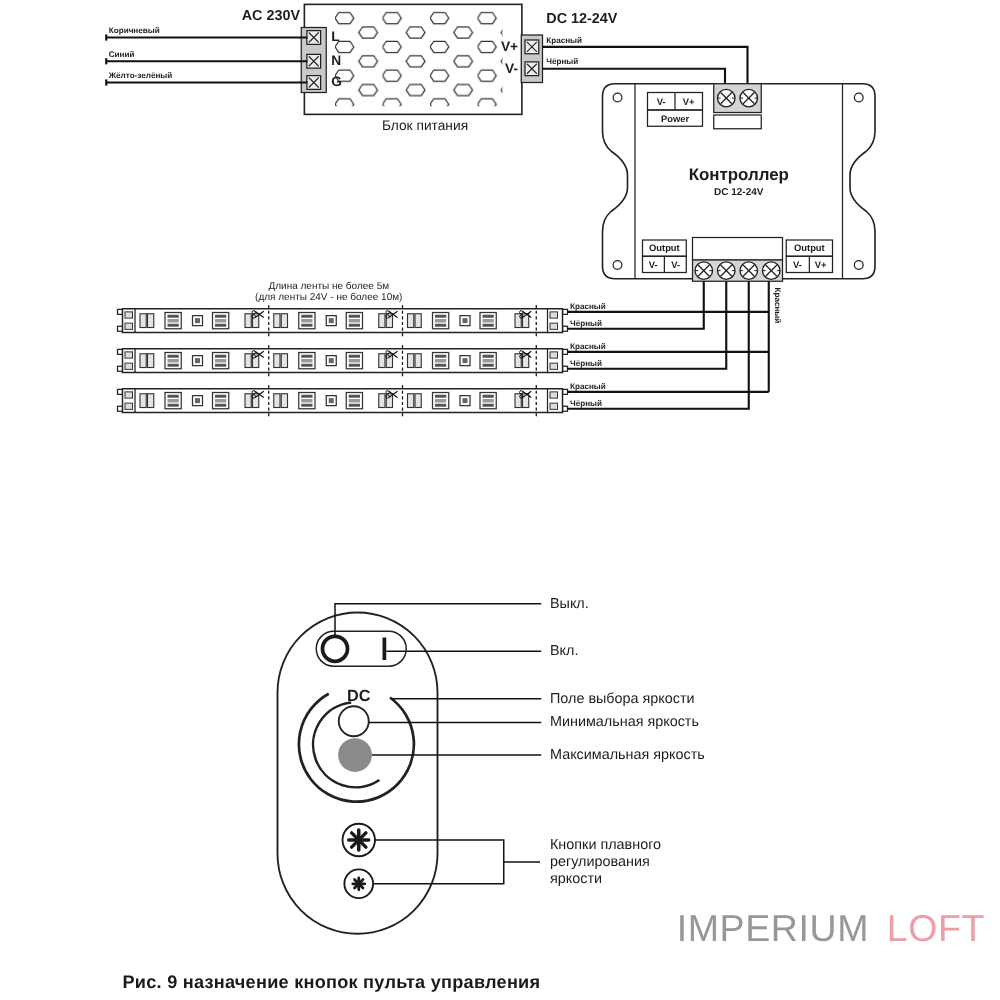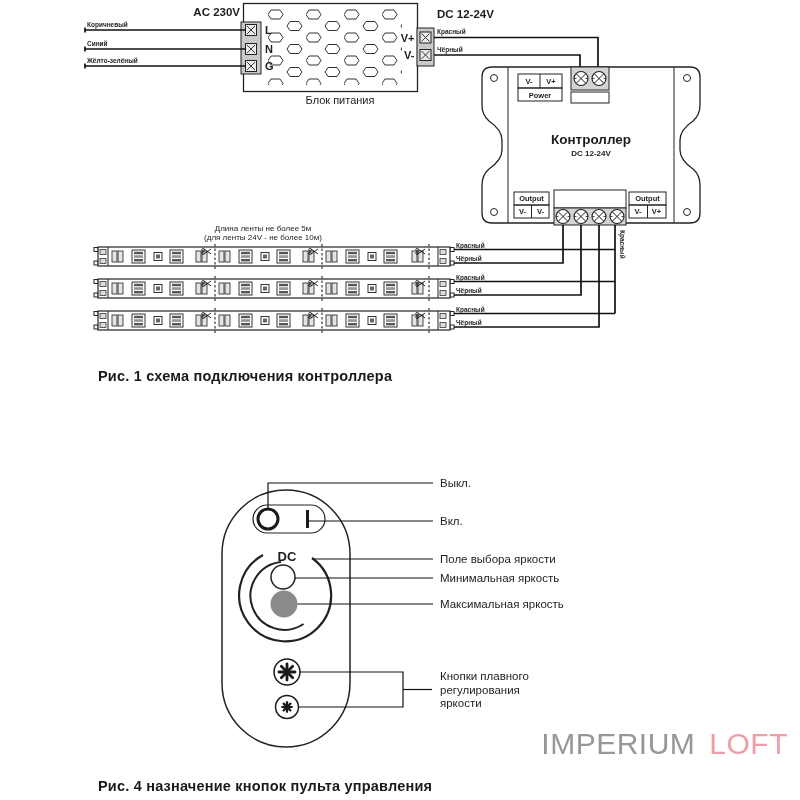--- a/index.html
+++ b/index.html
@@ -218,21 +218,20 @@
 
     <text class="lbl-sm" x="456" y="247.5">Красный</text>
     <text class="lbl-sm" x="456" y="261">Чёрный</text>
     <text class="lbl-sm" x="456" y="279.5">Красный</text>
     <text class="lbl-sm" x="456" y="293">Чёрный</text>
     <text class="lbl-sm" x="456" y="311.5">Красный</text>
     <text class="lbl-sm" x="456" y="325">Чёрный</text>
   </g>
 </svg>
 
-<div class="caption" id="cap1">Рис. 1 схема подключения контроллера</div>
 
 <svg id="fig2" width="800" height="310" viewBox="0 0 800 310">
 
   <g>
     <rect x="222" y="30" width="128" height="257" rx="64" ry="64" fill="#fff" stroke="#222" stroke-width="1.5"></rect>
 
     <rect x="253" y="45" width="72" height="28" rx="14" fill="#fff" stroke="#222" stroke-width="1.2"></rect>
     <circle cx="268" cy="59" r="10" fill="none" stroke="#1a1a1a" stroke-width="3"></circle>
     <rect x="306" y="50" width="3" height="18" fill="#1a1a1a"></rect>
 
@@ -278,19 +277,19 @@
     <text class="lbl-fig2" x="440" y="61" dominant-baseline="central">Вкл.</text>
     <text class="lbl-fig2" x="440" y="99" dominant-baseline="central">Поле выбора яркости</text>
     <text class="lbl-fig2" x="440" y="118" dominant-baseline="central">Минимальная яркость</text>
     <text class="lbl-fig2" x="440" y="144" dominant-baseline="central">Максимальная яркость</text>
     <text class="lbl-fig2" x="440" y="216" dominant-baseline="central">Кнопки плавного</text>
     <text class="lbl-fig2" x="440" y="229.5" dominant-baseline="central">регулирования</text>
     <text class="lbl-fig2" x="440" y="243" dominant-baseline="central">яркости</text>
   </g>
 </svg>
 
-<div class="caption" id="cap2">Рис. 4 назначение кнопок пульта управления</div>
+<div class="caption" id="cap2">Рис. 9 назначение кнопок пульта управления</div>
 
 <div class="watermark">
   <span class="wm-gray">IMPERIUM</span><span class="wm-pink">LOFT</span>
 </div>
 
 </div>
 
 </body></html>

